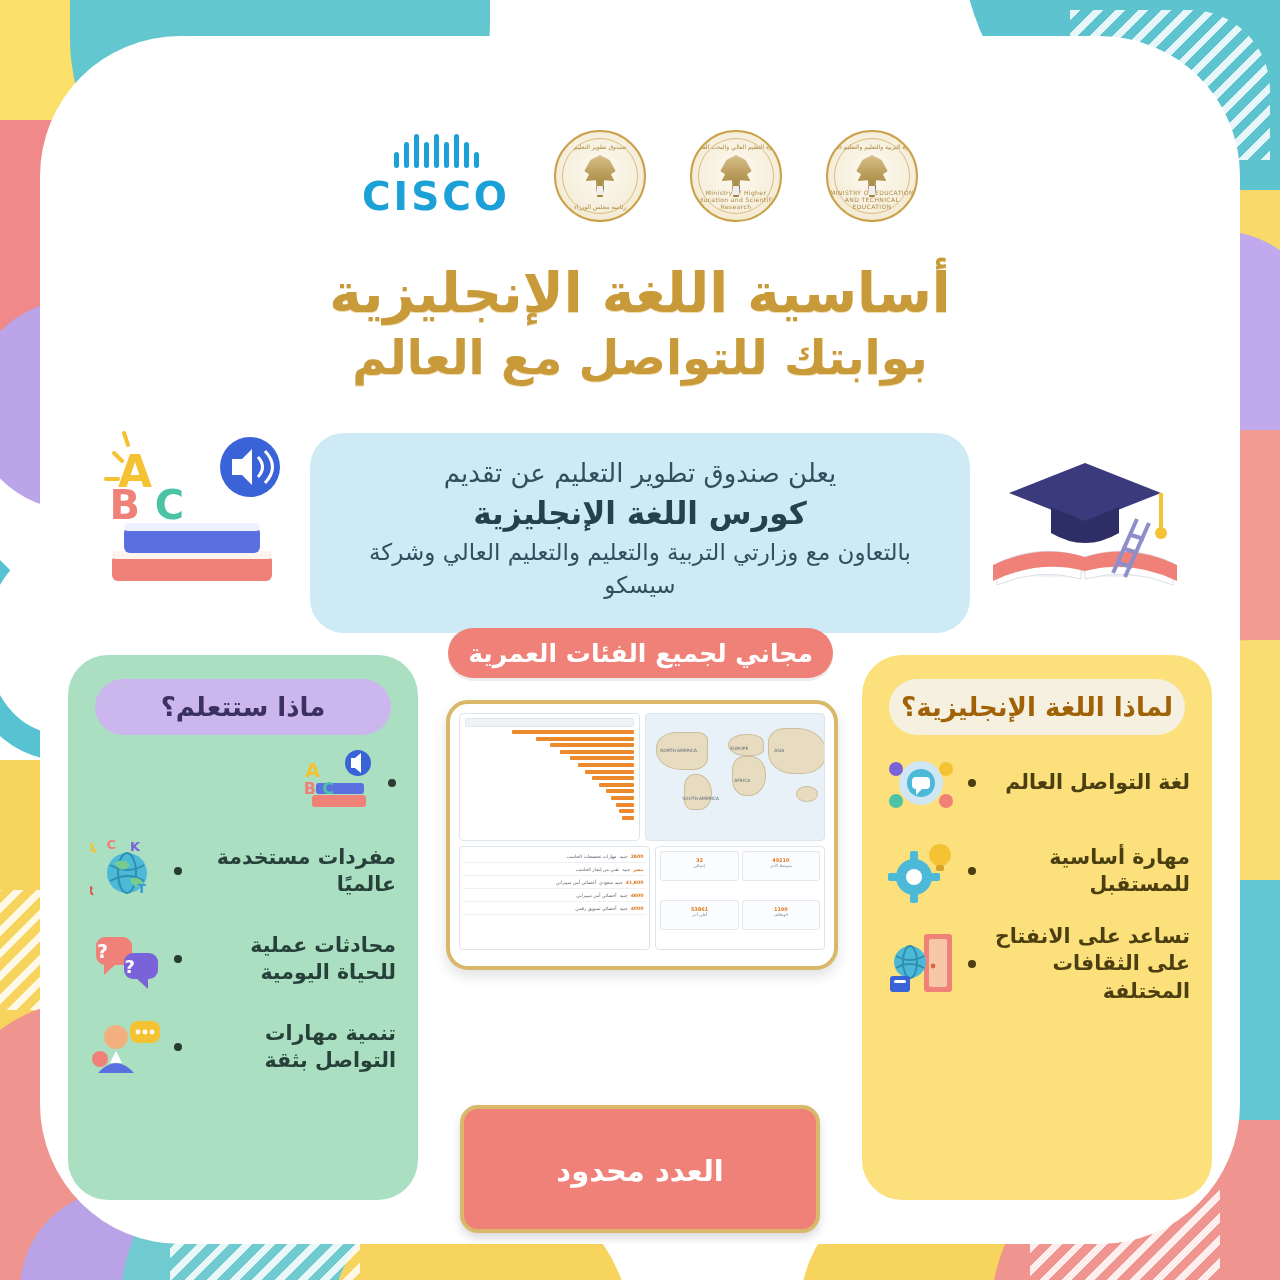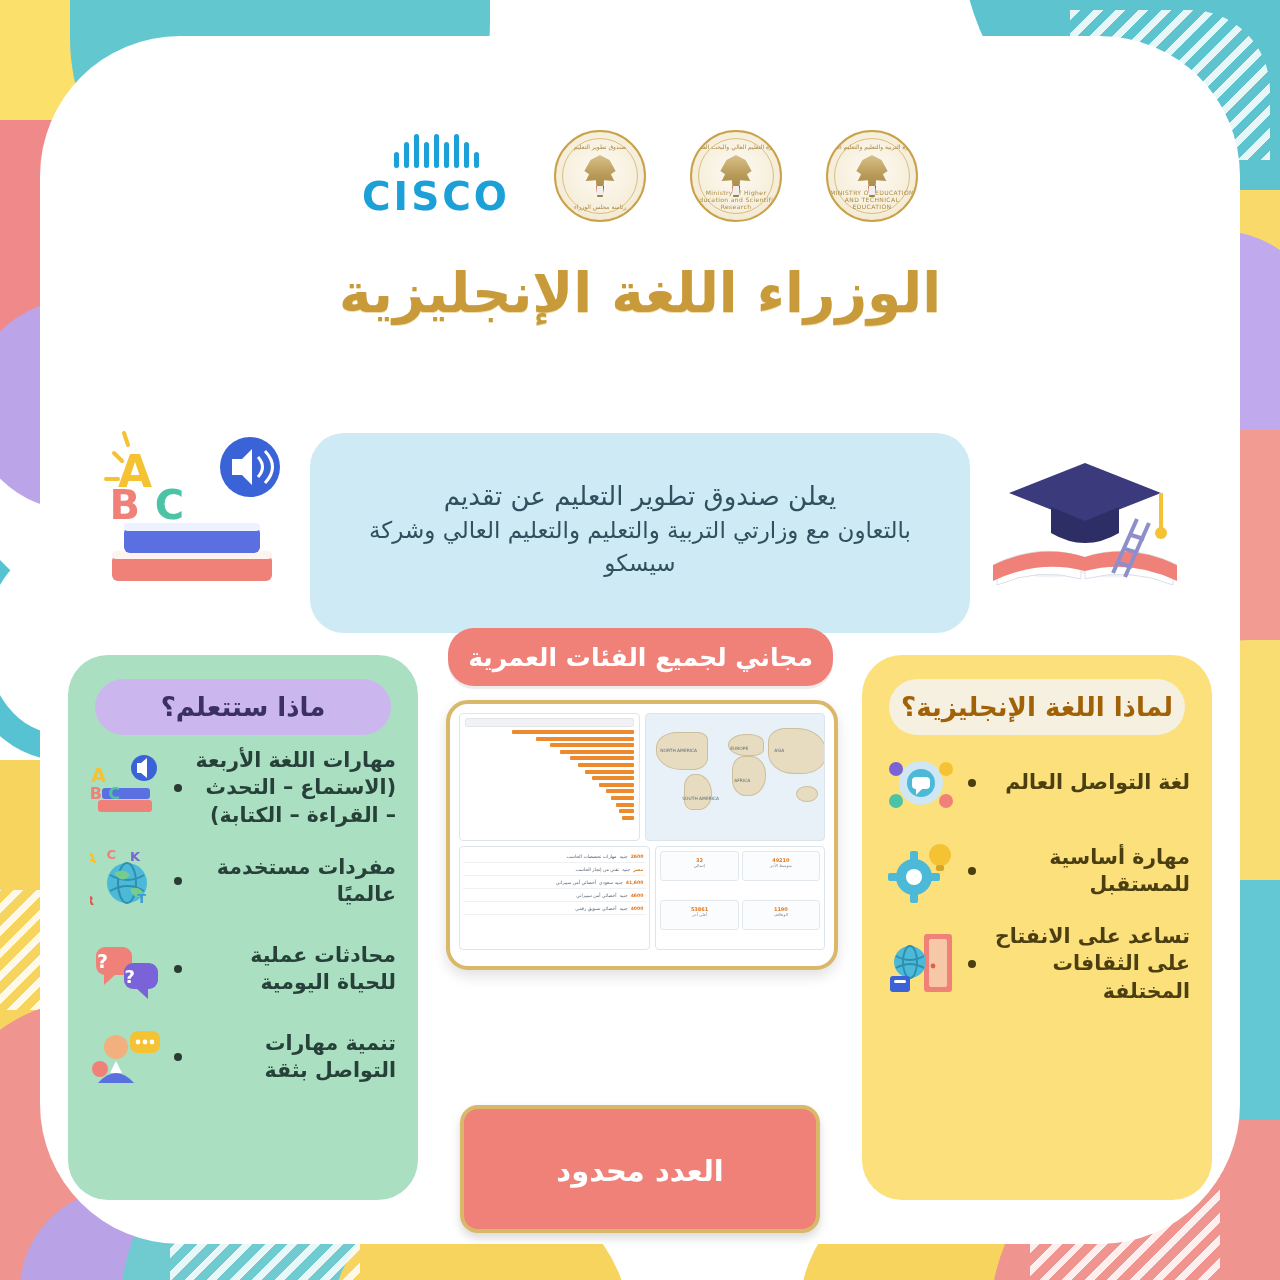--- a/index.html
+++ b/index.html
@@ -192,21 +192,21 @@
     position: absolute; left: 310px; top: 433px; width: 660px; height: 200px;
     background: #cdeaf5; border-radius: 34px;
     display: flex; flex-direction: column; align-items: center; justify-content: center;
     text-align: center; color: #2d4a5c; padding: 14px 26px 22px;
   }
   .intro-card .r1 { font-size: 26px; line-height: 1.35; color: #31505f; }
   .intro-card .r2 { font-size: 31px; font-weight: bold; color: #23414f; margin: 4px 0 5px; }
   .intro-card .r3 { font-size: 23px; line-height: 1.42; color: #31505f; }
 
   .free-pill {
-    position: absolute; left: 448px; top: 628px; width: 385px; height: 58px;
+    position: absolute; left: 448px; top: 628px; width: 385px; height: 50px;
     background: #f08179; color: #ffffff; border-radius: 26px;
     display: flex; align-items: center; justify-content: center;
     font-size: 25px; font-weight: bold;
     box-shadow: 0 3px 0 rgba(0,0,0,.07);
   }
 
   
   .card {
     position: absolute; border-radius: 40px; padding: 18px;
   }
@@ -366,21 +366,22 @@
       <div class="seal">
         <div class="seal-txt">
           <span class="t">وزارة التربية والتعليم والتعليم الفني</span>
           <span class="b">MINISTRY OF EDUCATION AND TECHNICAL EDUCATION</span>
         </div>
         <div class="seal-eagle"></div>
       </div>
     </div>
 
     <div class="headline">
-      <div class="l1">الوزراء اللغة الإنجليزية</div>
+      <div class="l1">أساسية اللغة الإنجليزية</div>
+      <div class="l2">بوابتك للتواصل مع العالم</div>
     </div>
 
     <svg class="art art-books" viewBox="0 0 210 190">
       <rect x="20" y="140" width="160" height="26" rx="6" fill="#f08179"></rect>
       <rect x="20" y="136" width="160" height="8" rx="4" fill="#fdf3ef"></rect>
       <rect x="32" y="112" width="136" height="26" rx="6" fill="#5a6fe0"></rect>
       <rect x="32" y="108" width="136" height="8" rx="4" fill="#eef1ff"></rect>
       <text x="60" y="72" font-size="44" font-weight="bold" fill="#f5c233" font-family="DejaVu Sans, sans-serif">A</text>
       <text x="48" y="104" font-size="40" font-weight="bold" fill="#f08179" font-family="DejaVu Sans, sans-serif">B</text>
       <text x="92" y="104" font-size="40" font-weight="bold" fill="#4cc3a5" font-family="DejaVu Sans, sans-serif">C</text>
@@ -409,30 +410,30 @@
         <line x1="128" y1="128" x2="152" y2="74"></line>
         <line x1="140" y1="132" x2="164" y2="78"></line>
         <line x1="134" y1="118" x2="147" y2="122"></line>
         <line x1="140" y1="104" x2="153" y2="108"></line>
         <line x1="146" y1="90" x2="159" y2="94"></line>
       </g>
     </svg>
 
     <div class="intro-card">
       <div class="r1">يعلن صندوق تطوير التعليم عن تقديم</div>
+      <div class="r2">كورس اللغة الإنجليزية</div>
       <div class="r3">بالتعاون مع وزارتي التربية والتعليم والتعليم العالي وشركة سيسكو</div>
     </div>
 
     <div class="free-pill">مجاني لجميع الفئات العمرية</div>
 
     <div class="card card-left">
       <div class="card-title title-left">ماذا ستتعلم؟</div>
       <ul class="bullets">
         <li class="bullet">
-          <span class="txt">مهارات اللغة الأربعة (الاستماع – التحدث – القراءة – الكتابة)</span>
           <span class="dot"></span>
           <span class="ico">
             <svg viewBox="0 0 74 72" width="74" height="72">
               <rect x="8" y="48" width="54" height="12" rx="3" fill="#f08179"></rect>
               <rect x="12" y="36" width="48" height="11" rx="3" fill="#5a6fe0"></rect>
               <text x="16" y="30" font-size="19" font-weight="bold" fill="#f5c233" font-family="DejaVu Sans, sans-serif">A</text>
               <text x="12" y="47" font-size="16" font-weight="bold" fill="#f08179" font-family="DejaVu Sans, sans-serif">B</text>
               <text x="30" y="47" font-size="16" font-weight="bold" fill="#4cc3a5" font-family="DejaVu Sans, sans-serif">C</text>
               <circle cx="54" cy="16" r="13" fill="#3a63d8"></circle>
               <polygon points="47,11 51,11 57,6 57,26 51,21 47,21" fill="#fff"></polygon>

